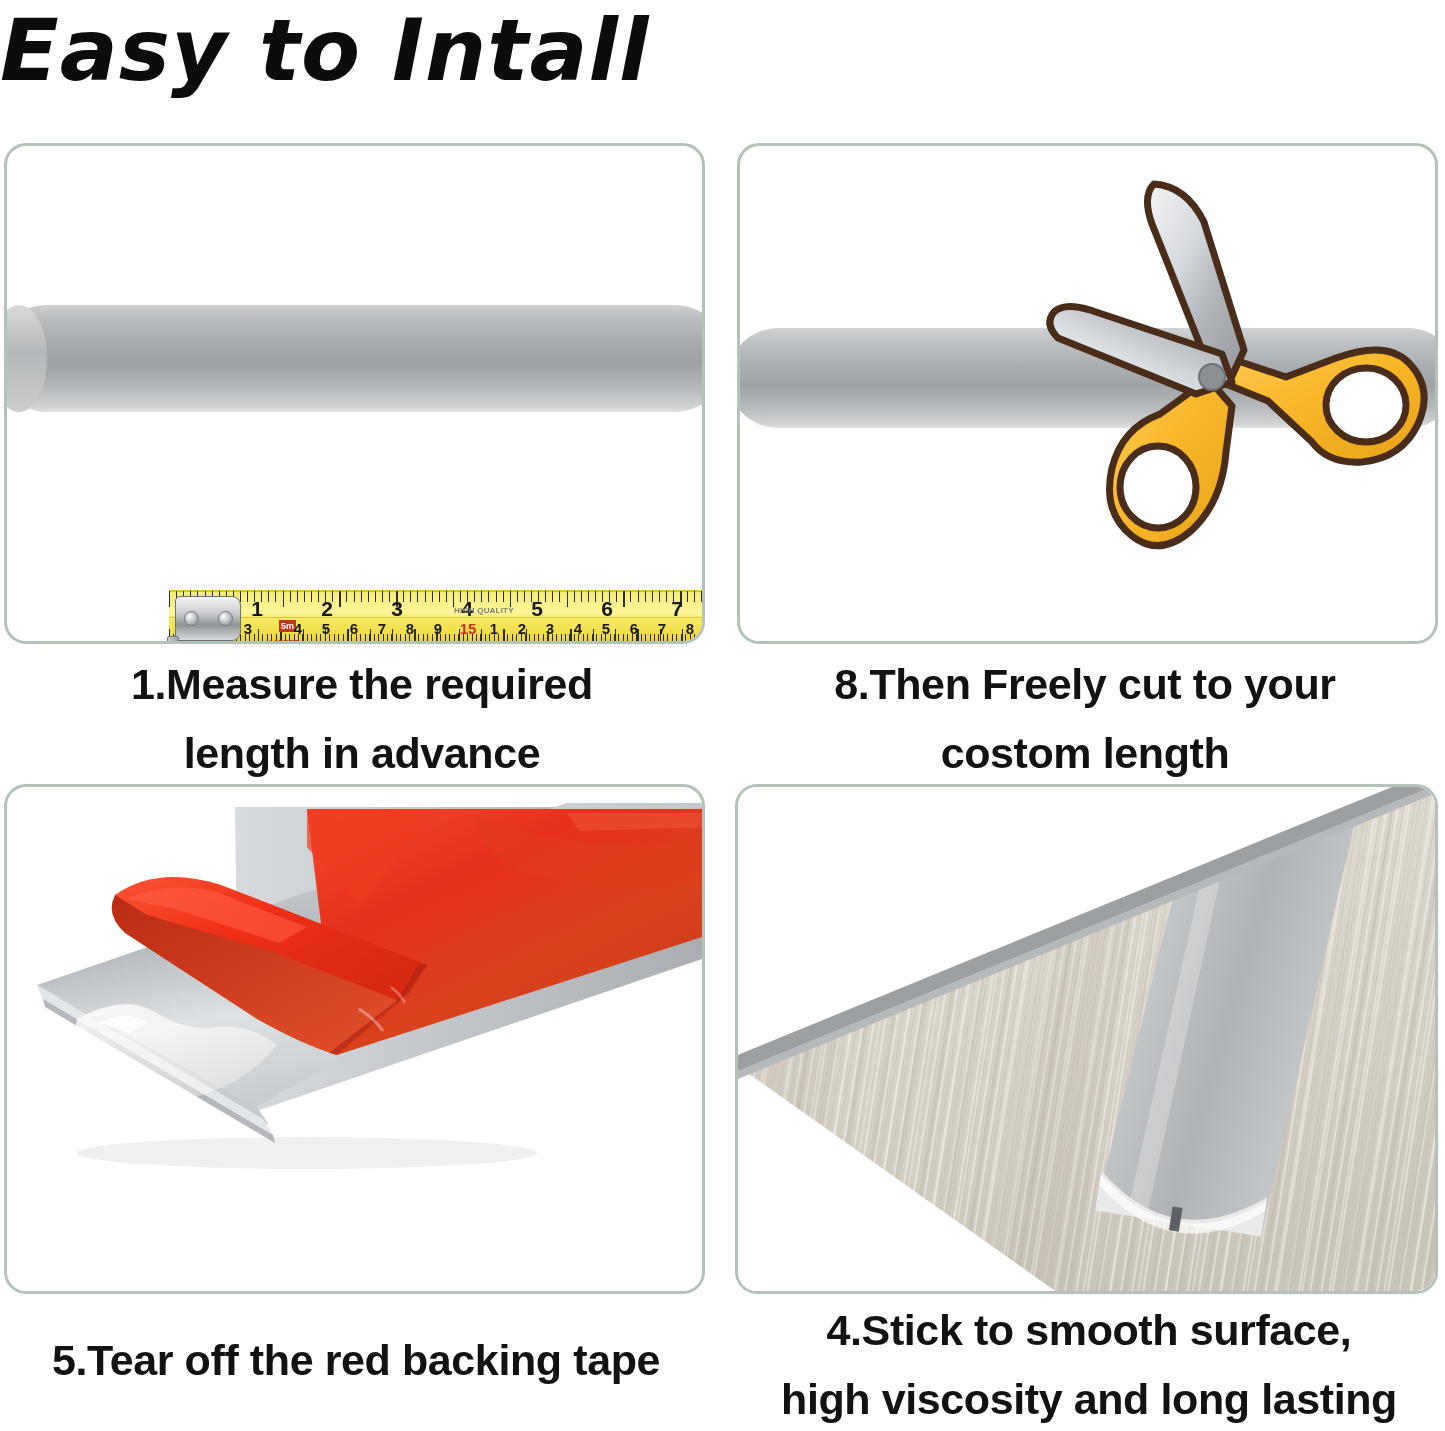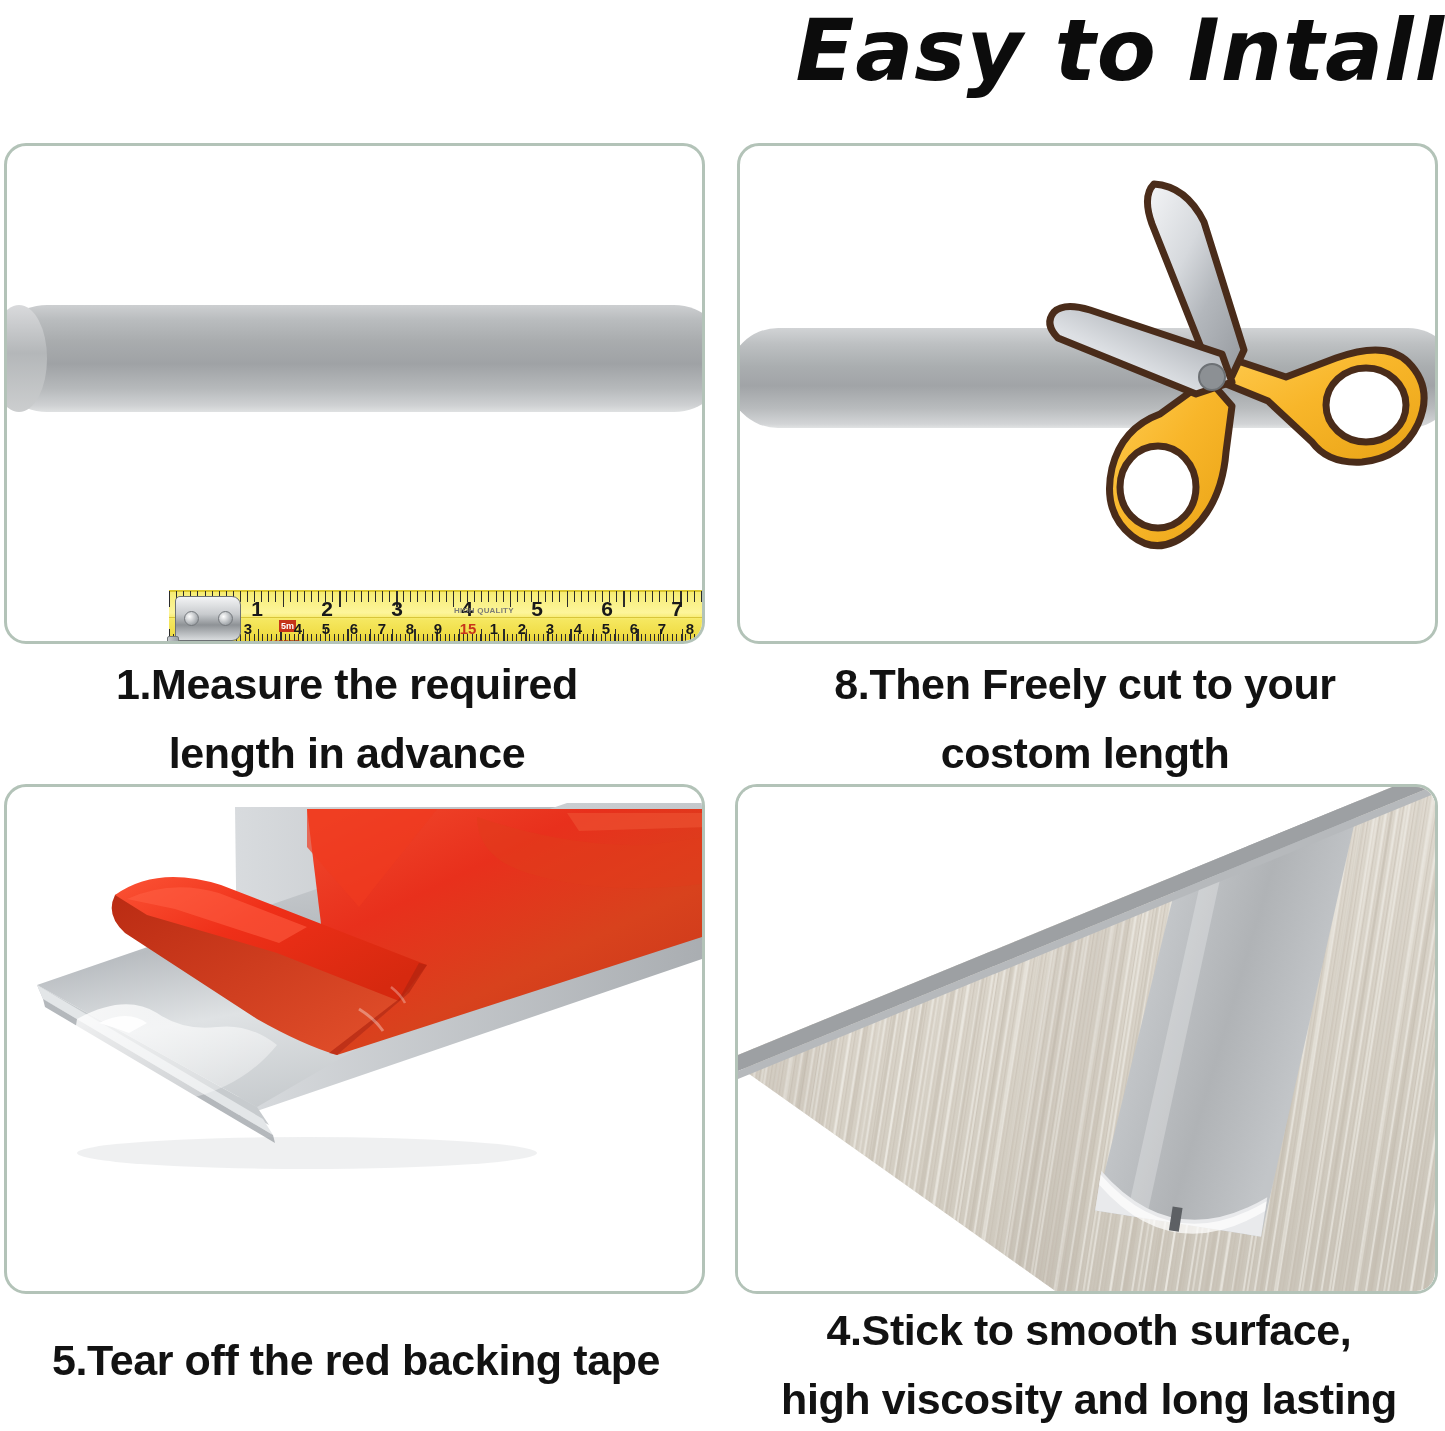--- a/index.html
+++ b/index.html
@@ -14,21 +14,21 @@
     overflow: hidden;
     font-family: "Liberation Sans", sans-serif;
   }
 
   
   .title {
     position: absolute;
     left: 0;
     top: 2px;
     width: 1445px;
-    text-align: right;
+    text-align: left;
     font-family: "DejaVu Sans", sans-serif;
     font-weight: bold;
     font-style: italic;
     font-size: 86px;
     letter-spacing: 1px;
     color: #0c0c0c;
     line-height: 1.12;
     white-space: nowrap;
   }
 
@@ -51,21 +51,21 @@
     position: absolute;
     text-align: center;
     font-family: "Liberation Sans", sans-serif;
     font-weight: bold;
     font-size: 43px;
     line-height: 69px;
     color: #121212;
     letter-spacing: -0.4px;
     white-space: pre-line;
   }
-  #caption-1 { left: 2px;  top: 650px; width: 690px; }
+  #caption-1 { left: 17px;  top: 650px; width: 690px; }
   #caption-2 { left: 740px; top: 650px; width: 690px; }
   #caption-3 { left: 0px;   top: 1326px; width: 712px; font-size: 43px; }
   #caption-4 { left: 733px; top: 1296px; width: 712px; }
 
   
   .p1-pipe {
     position: absolute;
     left: -14px;
     top: 159px;
     width: 735px;

